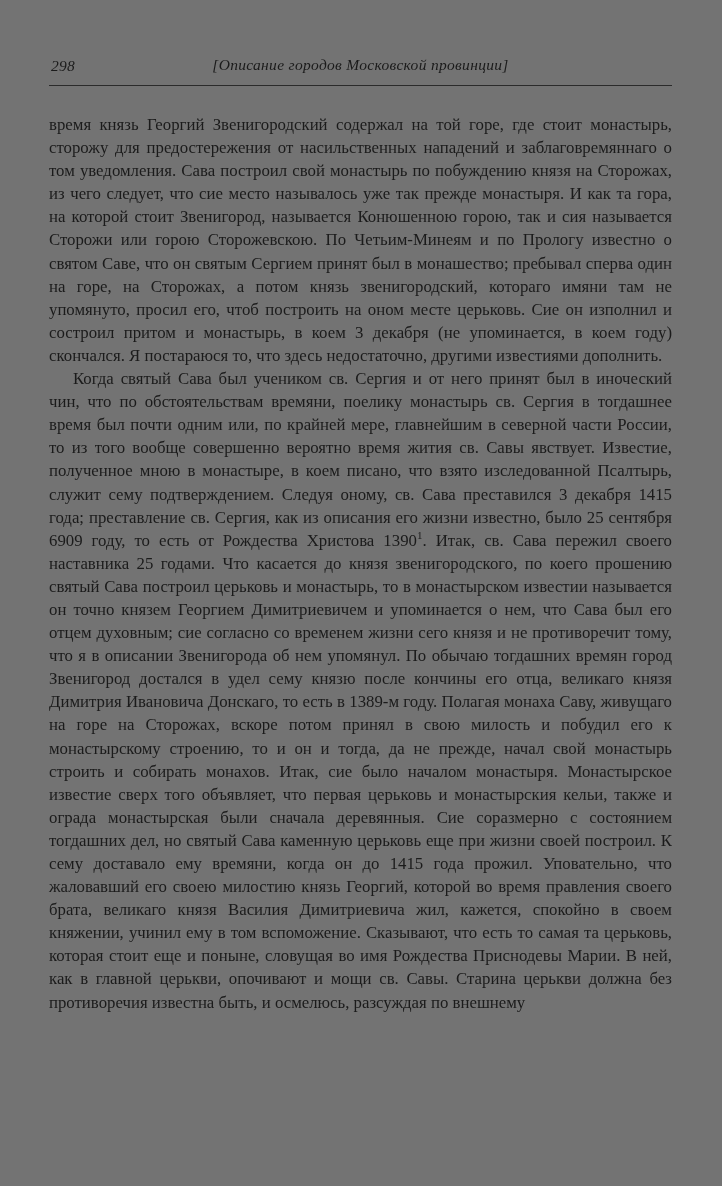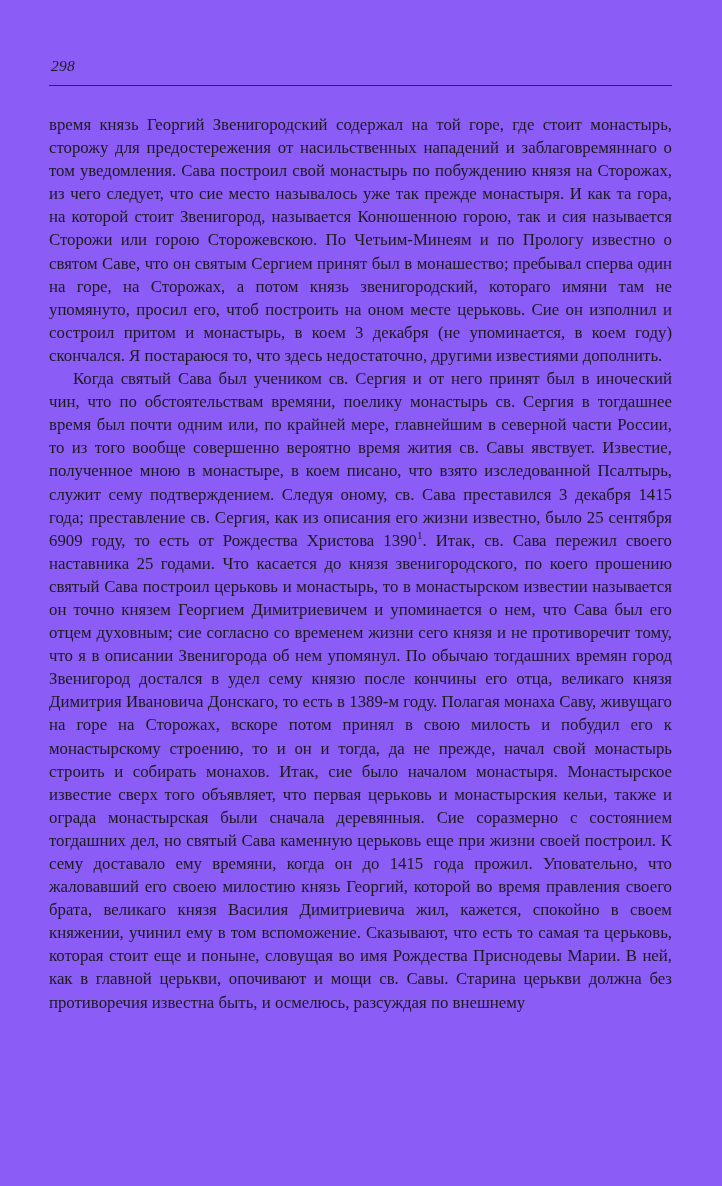--- a/index.html
+++ b/index.html
@@ -5,21 +5,21 @@
   html, body {
     margin: 0;
     padding: 0;
     background: #e9e7e2;
   }
   .page {
     position: relative;
     width: 722px;
     height: 1186px;
     margin: 0 auto;
-    background: #8b5cf6;
+    background: #737373;
     box-sizing: border-box;
     padding: 56px 50px 0 49px;
     font-family: "Liberation Serif", "DejaVu Serif", serif;
     color: #1b1b1b;
     overflow: hidden;
   }
   .header {
     position: relative;
     height: 22px;
   }
@@ -65,19 +65,20 @@
     line-height: 0;
     vertical-align: super;
   }
 </style>
 </head>
 <body>
 
 <div class="page">
   <div class="header">
     <span class="pagenum">298</span>
+    <span class="running-title">[Описание городов Московской провинции]</span>
   </div>
   <hr class="rule">
   <div class="text">
     <p class="para"><span>время князь </span><span class="it">Георгий Звенигородский</span><span> содержал на той горе, где стоит монастырь, </span><span class="it">сторожу</span><span> для предостережения от насильственных нападений и заблаговремяннаго о том уведомления. </span><span class="it">Сава</span><span> построил свой монастырь по побуждению князя </span><span class="it">на Сторожах</span><span>, из чего следует, что сие место называлось уже так прежде монастыря. И как та гора, на которой стоит Звенигород, называется </span><span class="it">Конюшенною горою</span><span>, так и сия называется </span><span class="it">Сторожи</span><span> или горою </span><span class="it">Сторожевскою</span><span>. По Четьим-Минеям и по Прологу известно о святом </span><span class="it">Саве</span><span>, что он святым </span><span class="it">Сергием</span><span> принят был в монашество; пребывал сперва один на горе, </span><span class="it">на Сторожах</span><span>, а потом князь звенигородский, котораго имяни там не упомянуто, просил его, чтоб построить на оном месте церьковь. Сие он изполнил и состроил притом и монастырь, в коем 3 декабря (не упоминается, в коем году) скончался. Я постараюся то, что здесь недостаточно, другими известиями дополнить.</span></p>
     <p class="para indent"><span>Когда святый </span><span class="it">Сава</span><span> был учеником св. Сергия и от него принят был в иноческий чин, что по обстоятельствам времяни, поелику монастырь св. Сергия в тогдашнее время был почти одним или, по крайней мере, главнейшим в северной части России, то из того вообще совершенно вероятно время жития св. Савы явствует. Известие, полученное мною в монастыре, в коем писано, что взято изследованной Псалтырь, служит сему подтверждением. Следуя оному, св. </span><span class="it">Сава</span><span> преставился 3 декабря 1415 года; преставление св. </span><span class="it">Сергия</span><span>, как из описания его жизни известно, было 25 сентября 6909 году, то есть от Рождества Христова 1390</span><sup>1</sup><span>. Итак, св. </span><span class="it">Сава</span><span> пережил своего наставника 25 годами. Что касается до князя звенигородского, по коего прошению святый Сава построил церьковь и монастырь, то в монастырском известии называется он точно </span><span class="it">князем Георгием Димитриевичем</span><span> и упоминается о нем, что Сава был его отцем духовным; сие согласно со временем жизни сего князя и не противоречит тому, что я в описании Звенигорода об нем упомянул. По обычаю тогдашних времян город Звенигород достался в удел сему князю после кончины его отца, великаго князя </span><span class="it">Димитрия Ивановича Донскаго</span><span>, то есть в 1389-м году. Полагая монаха Саву, живущаго на горе на Сторожах, вскоре потом принял в свою милость и побудил его к монастырскому строению, то и он и тогда, да не прежде, начал свой монастырь строить и собирать монахов. Итак, сие было началом монастыря. Монастырское известие сверх того объявляет, что первая церьковь и монастырския кельи, также и ограда монастырская были сначала деревянныя. Сие соразмерно с состоянием тогдашних дел, но святый Сава каменную церьковь еще при жизни своей построил. К сему доставало ему времяни, когда он до 1415 года прожил. Уповательно, что жаловавший его своею милостию князь </span><span class="it">Георгий</span><span>, которой во время правления своего брата, великаго князя </span><span class="it">Василия Димитриевича</span><span> жил, кажется, спокойно в своем княжении, учинил ему в том вспоможение. Сказывают, что есть то самая та церьковь, которая стоит еще и поныне, словущая во имя Рождества Приснодевы Марии. В ней, как в главной церькви, опочивают и мощи св. Савы. Старина церькви должна без противоречия известна быть, и осмелюсь, разсуждая по внешнему</span></p>
   </div>
 </div>
 
 </body></html>

